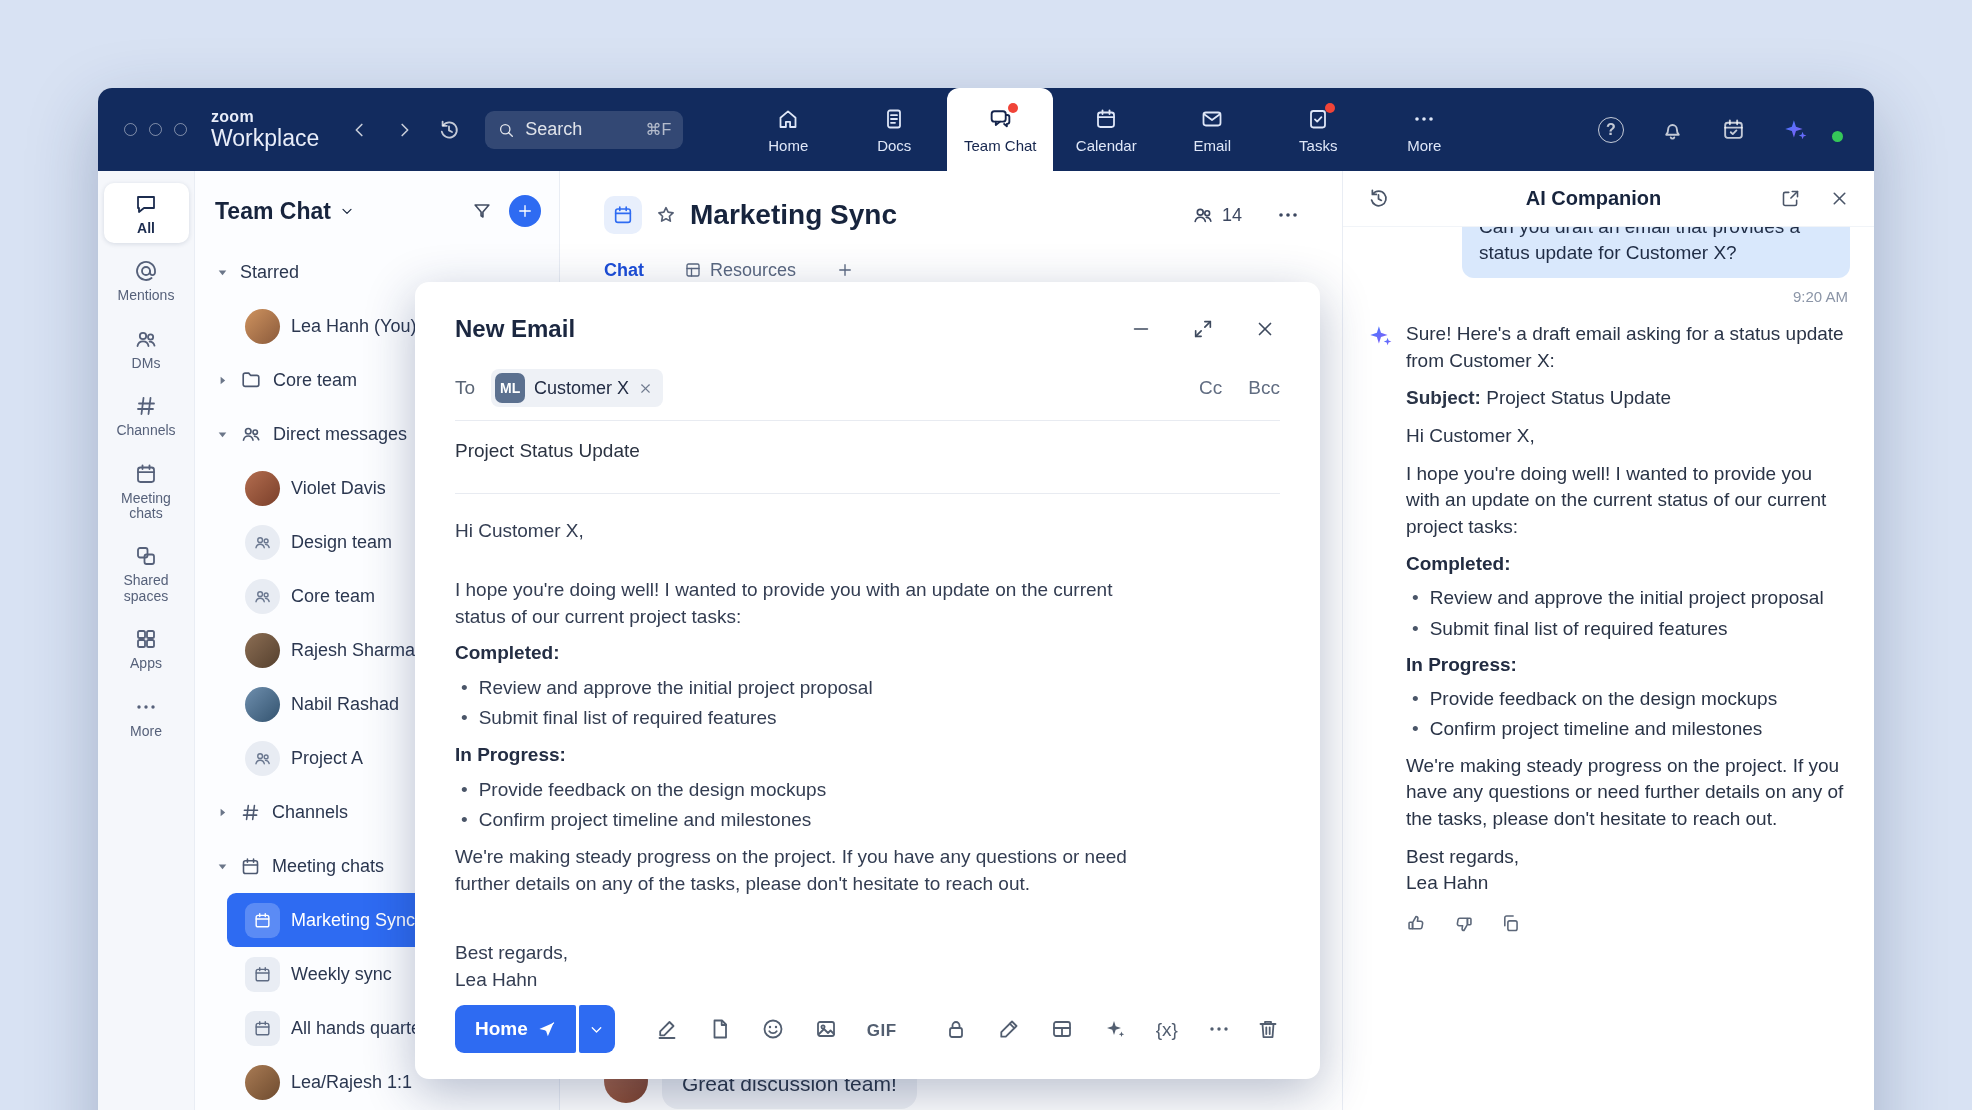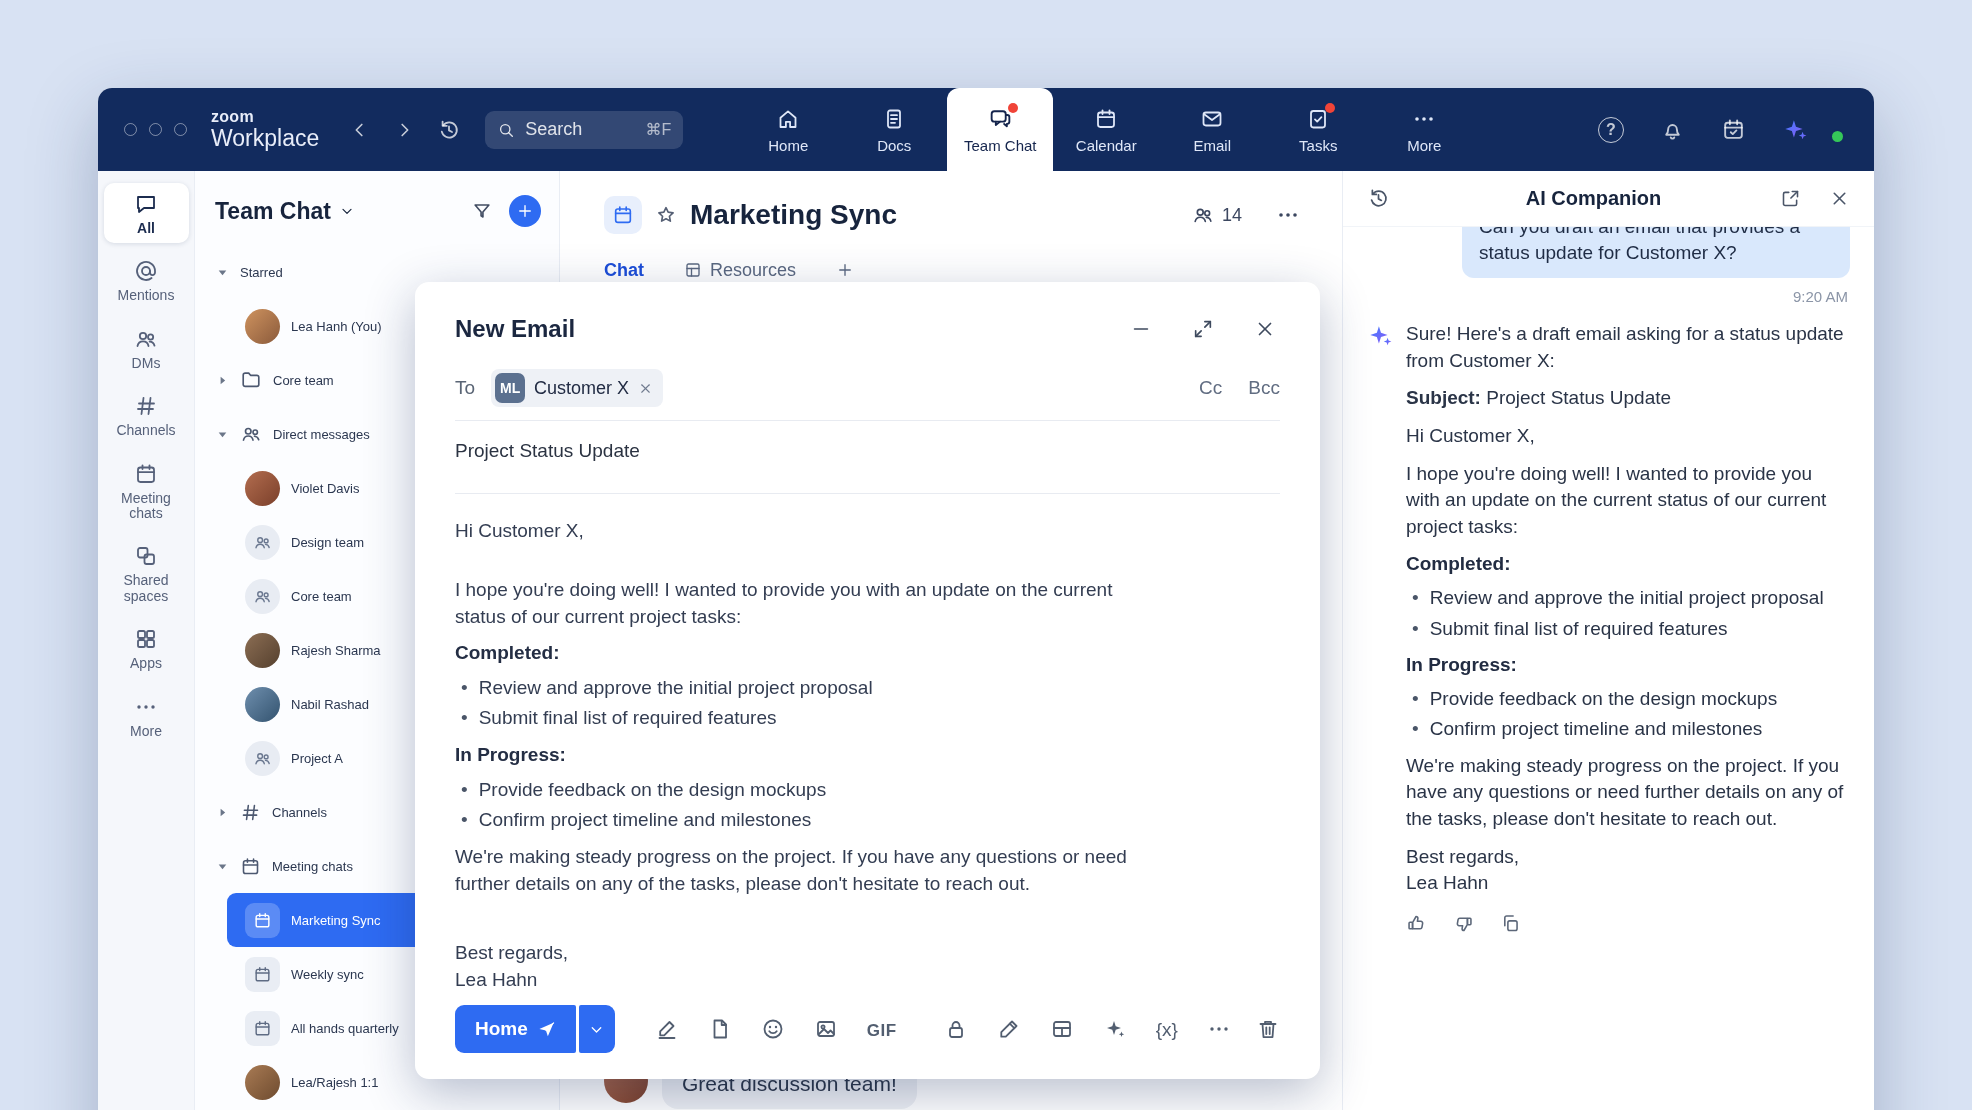--- a/index.html
+++ b/index.html
@@ -56,21 +56,21 @@
   .rail-item.active{background:#fff;box-shadow:0 1px 5px rgba(20,40,80,.14);color:#1c2c4f;font-weight:700}
 
   
   .chatlist{width:365px;background:#fcfdff;border-right:1px solid var(--panel-border);padding:20px 8px 0 20px;overflow:hidden}
   .cl-header{display:flex;align-items:center;height:40px;margin-bottom:14px}
   .cl-title{font-size:23px;font-weight:700;color:#17243d;display:flex;align-items:center;gap:8px;cursor:pointer}
   .cl-header-actions{margin-left:auto;display:flex;align-items:center;gap:16px;padding-right:10px}
   .cl-filter{color:#424d63;background:none;border:none;cursor:pointer}
   .cl-add{width:32px;height:32px;border-radius:50%;background:var(--accent);color:#fff;border:none;display:grid;
     place-items:center;cursor:pointer}
-  .cl-row{display:flex;align-items:center;height:54px;gap:11px;font-size:13px;color:#2b3750;cursor:pointer;padding-right:6px}
+  .cl-row{display:flex;align-items:center;height:54px;gap:11px;font-size:18px;color:#2b3750;cursor:pointer;padding-right:6px}
   .cl-caret{color:#6b7689;width:14px;flex:0 0 14px;display:flex;justify-content:center}
   .cl-sec-ic{color:#4c5870;display:flex}
   .cl-entry{padding-left:30px}
   .avatar{width:35px;height:35px;border-radius:50%;flex:0 0 35px}
   .av-p1{background:linear-gradient(135deg,#cf935f,#8a5a3b)}
   .av-p2{background:linear-gradient(135deg,#b36d4f,#7a3f2a)}
   .av-p3{background:linear-gradient(135deg,#6f8fae,#33536f)}
   .av-p4{background:linear-gradient(135deg,#8c6e54,#55402e)}
   .av-p5{background:linear-gradient(135deg,#a97b54,#6e4b2f)}
   .av-group{background:#e8ecf3;color:#6b7890;display:grid;place-items:center}

